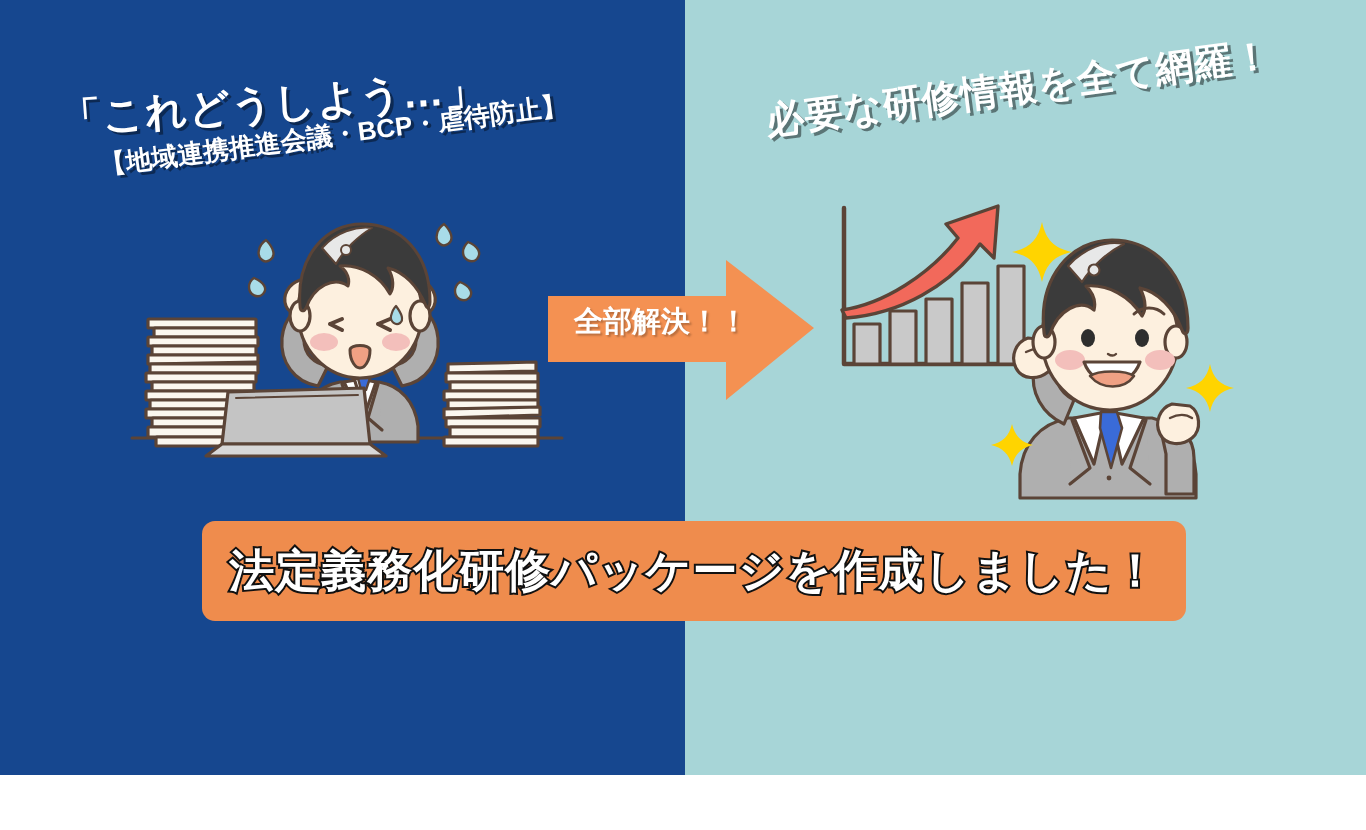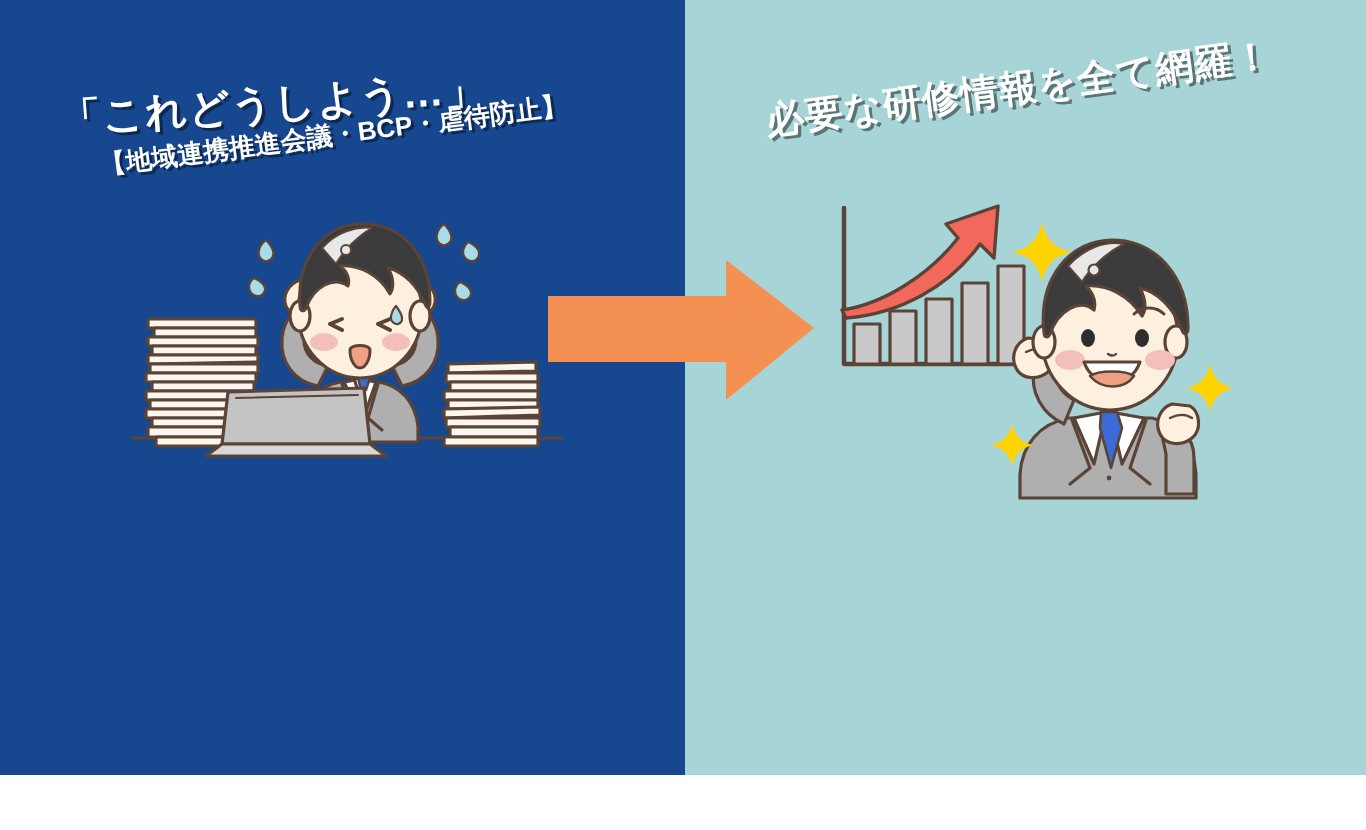--- a/index.html
+++ b/index.html
@@ -262,17 +262,21 @@
   </div>
 
   <div id="right-heading">
     <div class="h-main">必要な研修情報を全て網羅！</div>
   </div>
 
   <div id="arrow-cta">
     <svg width="268" height="152" viewBox="0 0 268 152" xmlns="http://www.w3.org/2000/svg">
       <path d="M0 44 L178 44 L178 8 L266 76 L178 148 L178 110 L0 110 Z" fill="#F49152"></path>
     </svg>
-  </div>
-
+    <div id="arrow-label">全部解決！！</div>
+  </div>
+
+  <div id="headline-banner">
+    <span id="headline-text">法定義務化研修パッケージを作成しました！</span>
+  </div>
 
 
 </div>
 
 </body></html>

